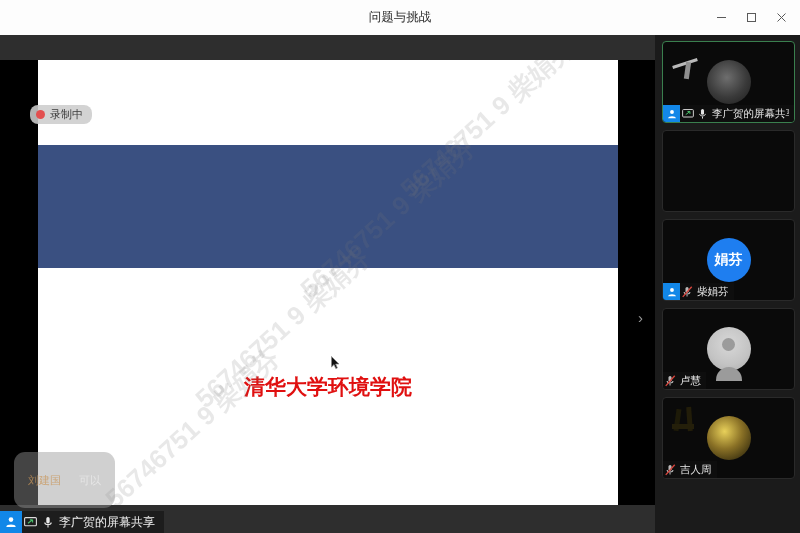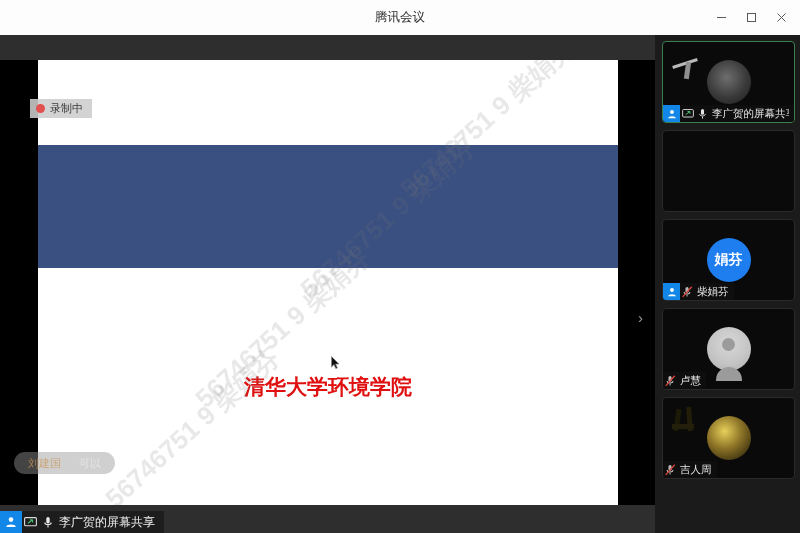--- a/index.html
+++ b/index.html
@@ -39,27 +39,27 @@
       white-space:nowrap;transform:rotate(-42deg);transform-origin:left top;}
   .wm span.w1{left:150px;top:330px;}
   .wm span.w2{left:255px;top:220px;}
   .wm span.w3{left:60px;top:430px;}
   .wm span.w4{left:355px;top:120px;}
 
   
   .cursor{position:absolute;left:293px;top:296px;width:10px;height:14px;}
 
   
-  .recbadge{position:absolute;left:30px;top:64px;height:19px;padding:0 9px 0 6px;
-      background:rgba(205,205,205,.88);border-radius:0;display:flex;align-items:center;gap:5px;}
+  .recbadge{position:absolute;left:30px;top:70px;height:19px;padding:0 9px 0 6px;
+      background:rgba(205,205,205,.88);border-radius:8px;display:flex;align-items:center;gap:5px;}
   .recdot{width:9px;height:9px;border-radius:50%;background:#e35050;}
   .rectxt{font-size:11px;color:#3b3b3b;}
 
   
-  .chatbubble{position:absolute;left:14px;top:417px;height:22px;padding:0 14px;
+  .chatbubble{position:absolute;left:14px;top:417px;height:38px;padding:9px 14px;
       background:rgba(150,150,150,.45);border-radius:11px;display:flex;align-items:center;gap:18px;}
   .chatname{font-size:11px;color:rgba(200,150,90,.75);}
   .chatmsg{font-size:11px;color:rgba(235,235,235,.8);}
 
   
   .chev{position:absolute;left:638px;top:275px;color:#9a9a9a;font-size:15px;line-height:1;}
 
   
   .namestrip{position:absolute;left:0;bottom:0;height:22px;display:flex;align-items:center;
       background:#1d1d1d;padding-right:9px;}
@@ -101,21 +101,21 @@
   .tb-name{font-size:10.5px;color:#eaeaea;margin-left:2px;white-space:nowrap;overflow:hidden;}
 
   svg{display:block;}
 </style>
 </head>
 <body>
 
 <div id="app">
 
   <div class="titlebar">
-    <div class="ttl">腾讯会议</div>
+    <div class="ttl">问题与挑战</div>
     <div class="wbtns">
       <div class="wbtn">
         <svg width="11" height="11" viewBox="0 0 11 11">
             <line x1="1" y1="5.5" x2="10" y2="5.5" stroke="#5a5a5a" stroke-width="1"></line>
           </svg>
       </div>
       <div class="wbtn">
         <svg width="11" height="11" viewBox="0 0 11 11">
             <rect x="1.5" y="1.5" width="8" height="8" fill="none" stroke="#5a5a5a" stroke-width="1"></rect>
           </svg>

